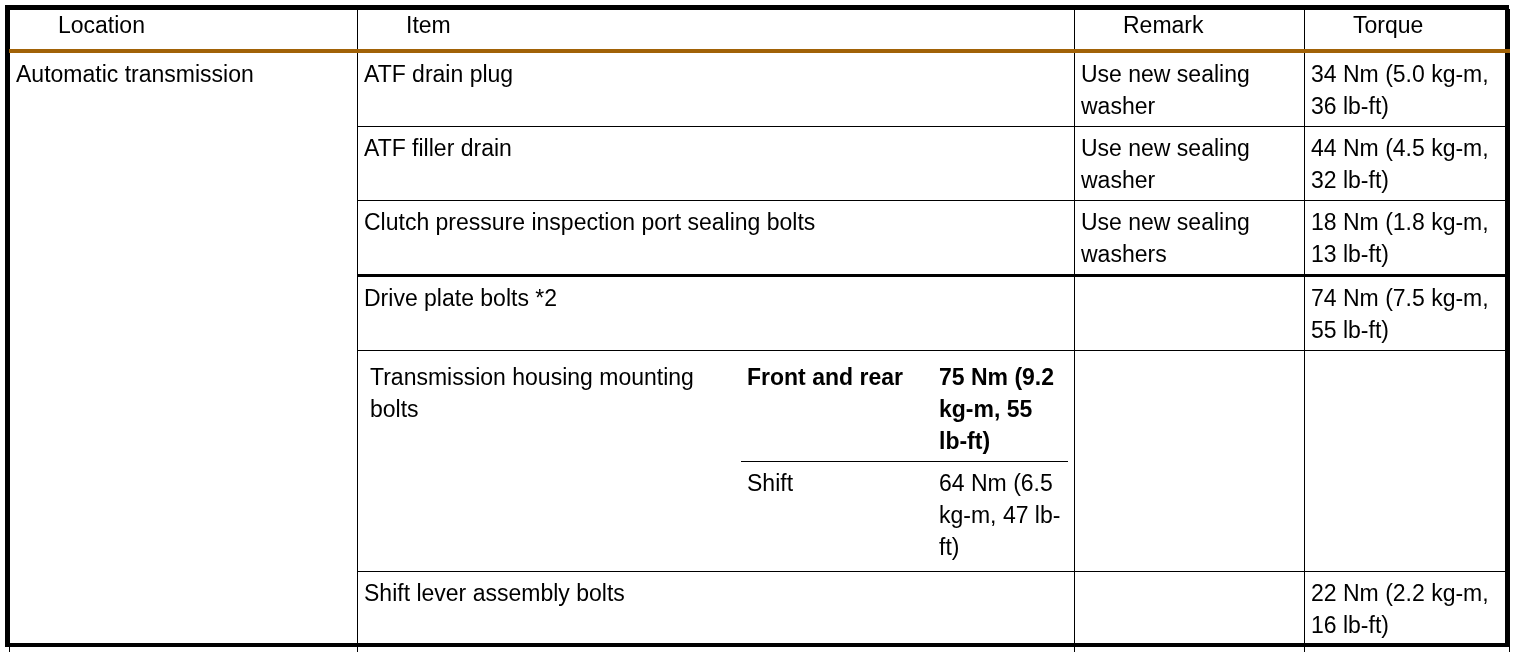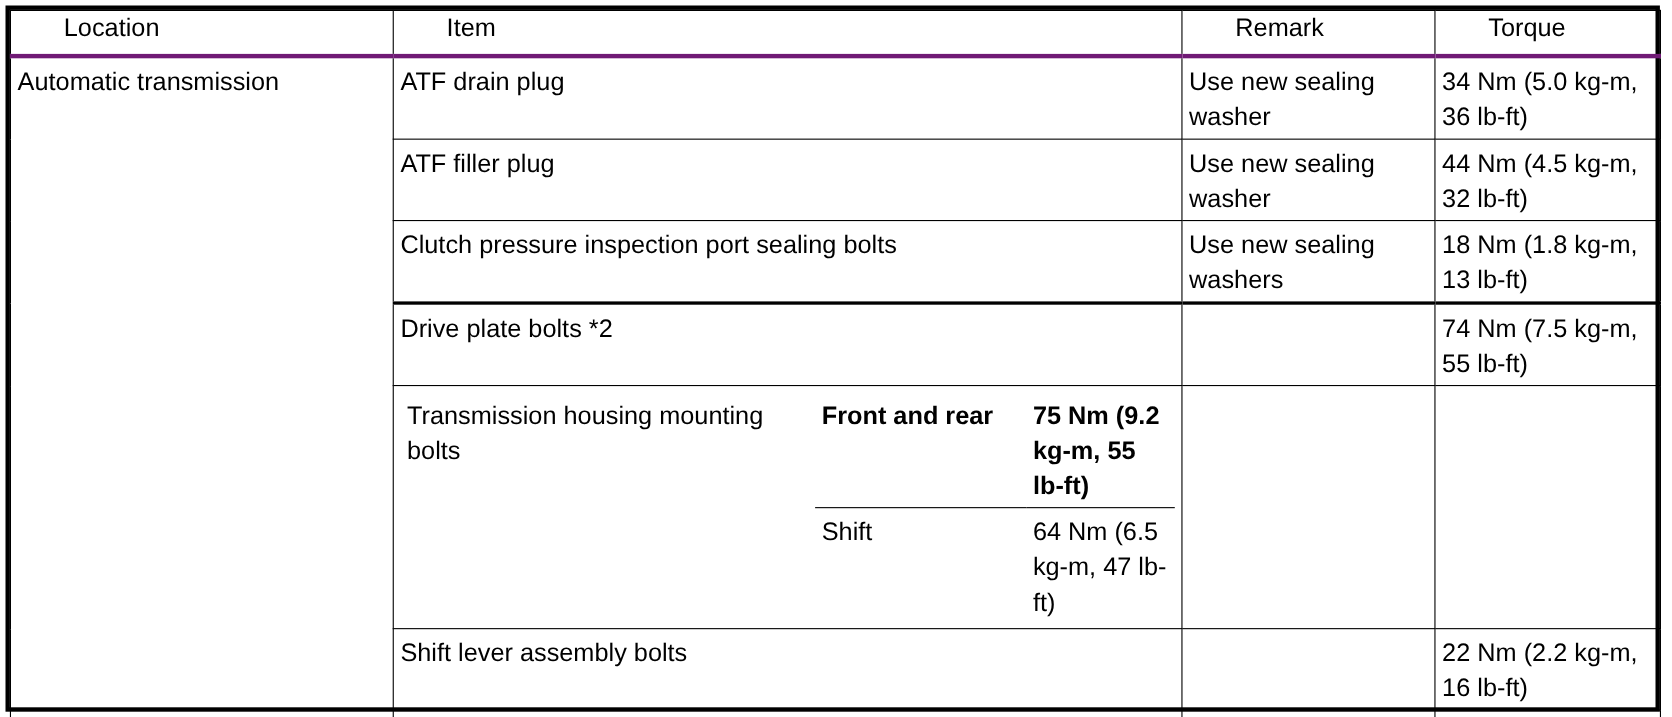--- a/index.html
+++ b/index.html
@@ -56,21 +56,21 @@
   col.c-location { width: 348px; }
   col.c-item     { width: 717px; }
   col.c-remark   { width: 230px; }
   col.c-torque   { width: 205px; }
 
   
   tr.head td {
     height: 33px;
     line-height: 26px;
     padding-top: 2px;
-    border-bottom: 4px solid #701a75;
+    border-bottom: 4px solid #a16207;
     padding-left: 48px;
   }
   tr.group-end > td { border-bottom: 3px solid #000; margin-left: 18px; }
 
   
   td.loc-span {
     vertical-align: middle;
   }
 
   
@@ -132,21 +132,21 @@
         </tr>
 
         <tr>
           <td class="loc-span" rowspan="8">Automatic transmission</td>
           <td>ATF drain plug</td>
           <td>Use new sealing washer</td>
           <td>34 Nm (5.0 kg-m, 36 lb-ft)</td>
         </tr>
 
         <tr>
-          <td>ATF filler plug</td>
+          <td>ATF filler drain</td>
           <td>Use new sealing washer</td>
           <td>44 Nm (4.5 kg-m, 32 lb-ft)</td>
         </tr>
 
         <tr class="group-end">
           <td>Clutch pressure inspection port sealing bolts</td>
           <td>Use new sealing washers</td>
           <td>18 Nm (1.8 kg-m, 13 lb-ft)</td>
         </tr>
 

